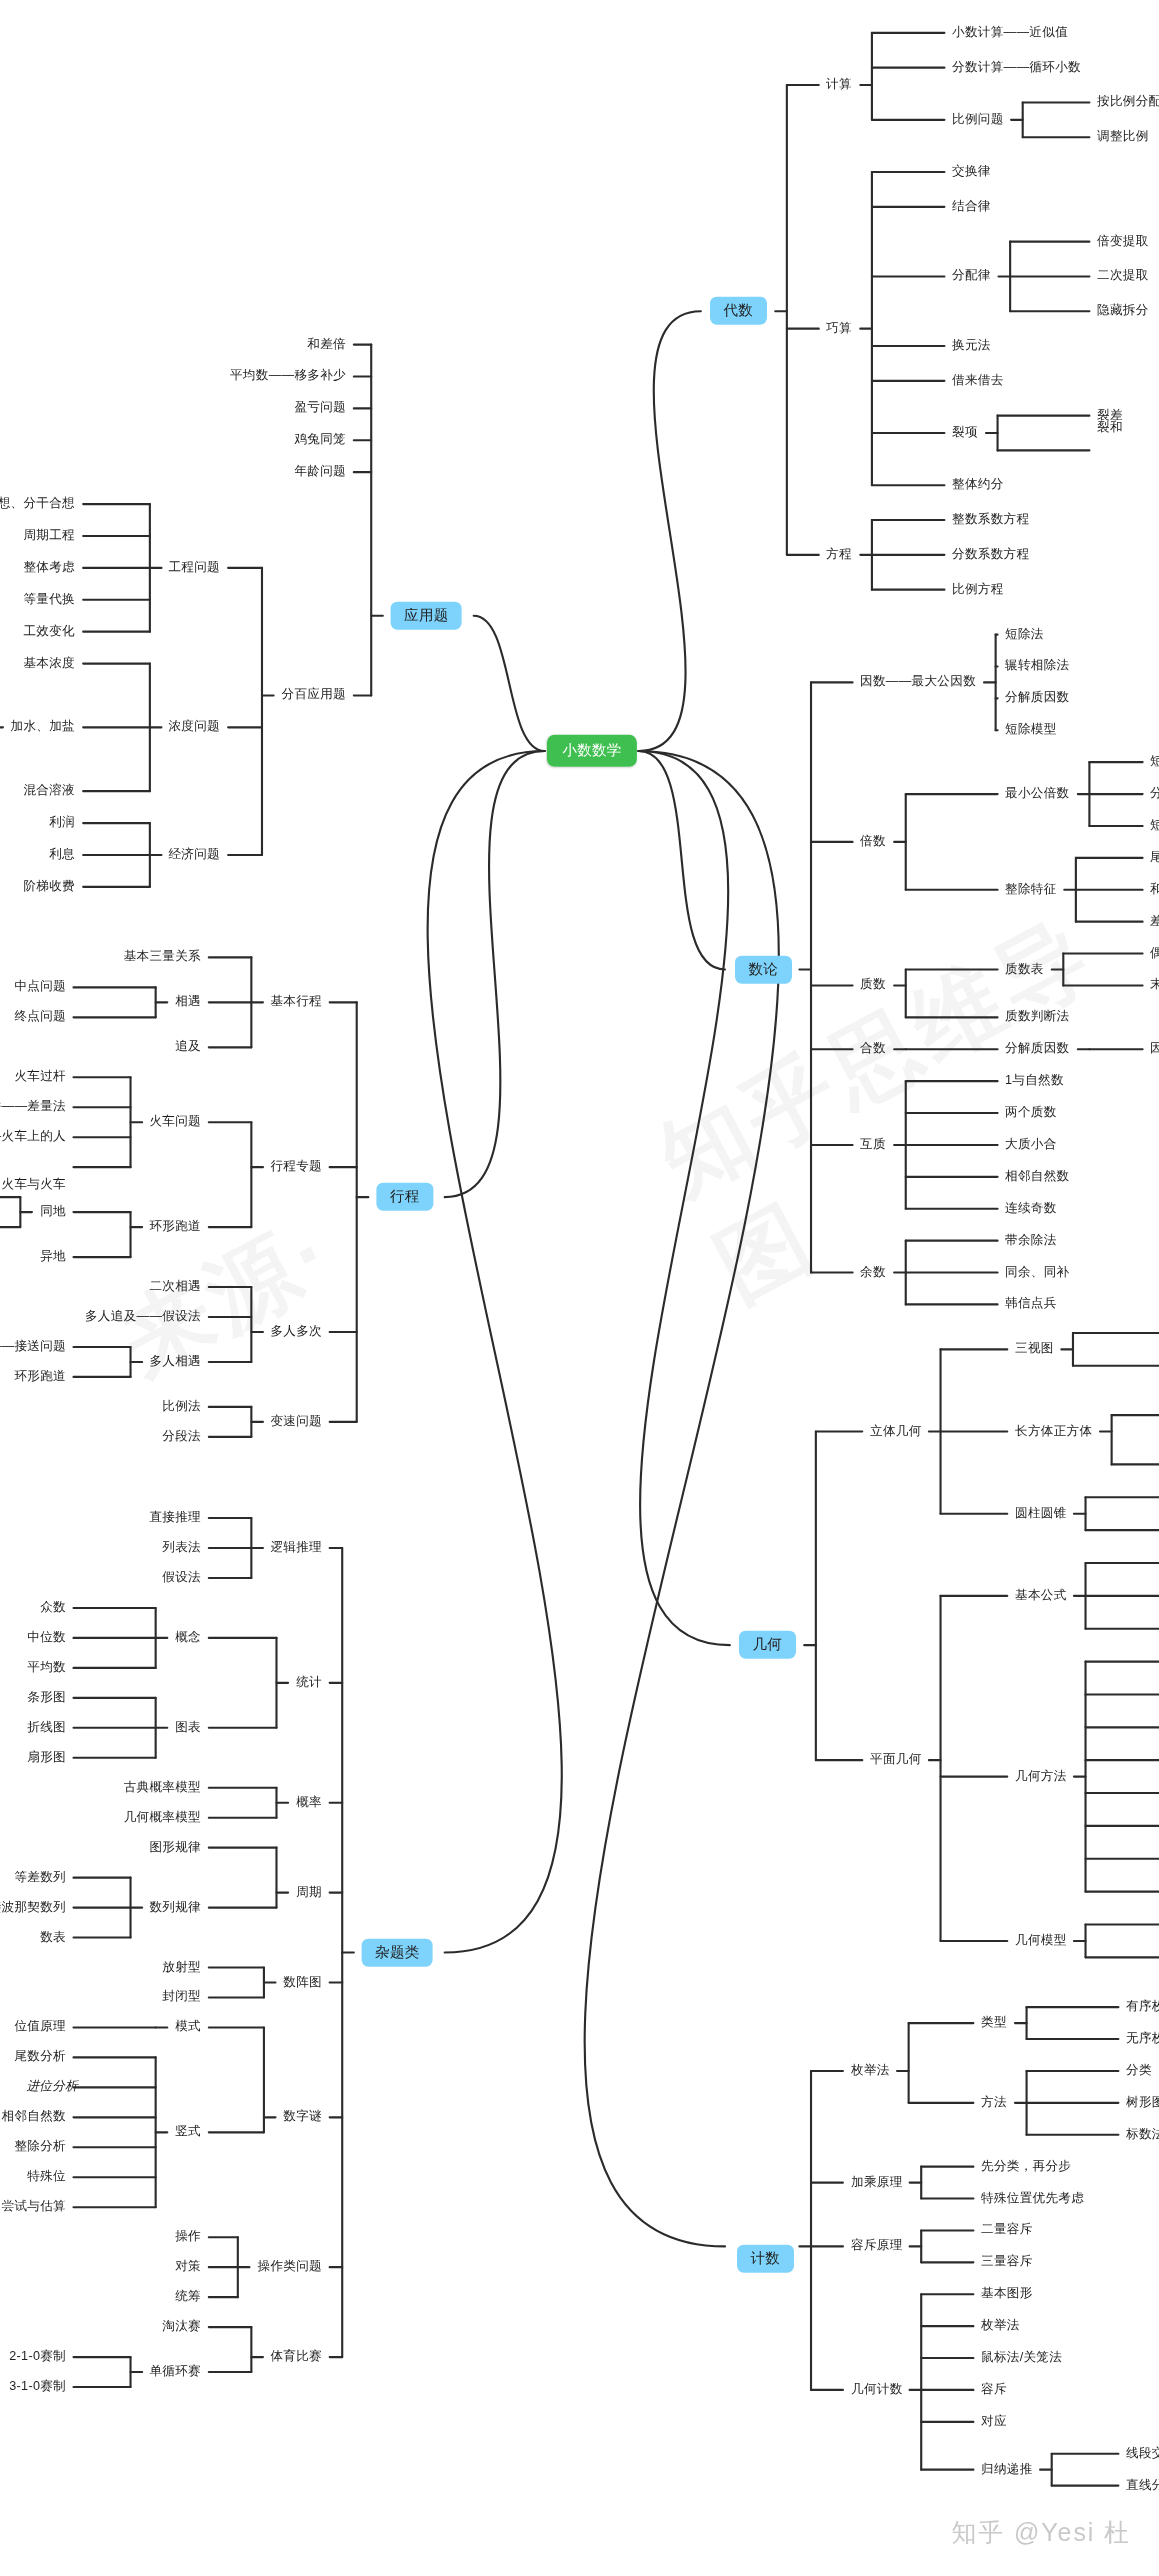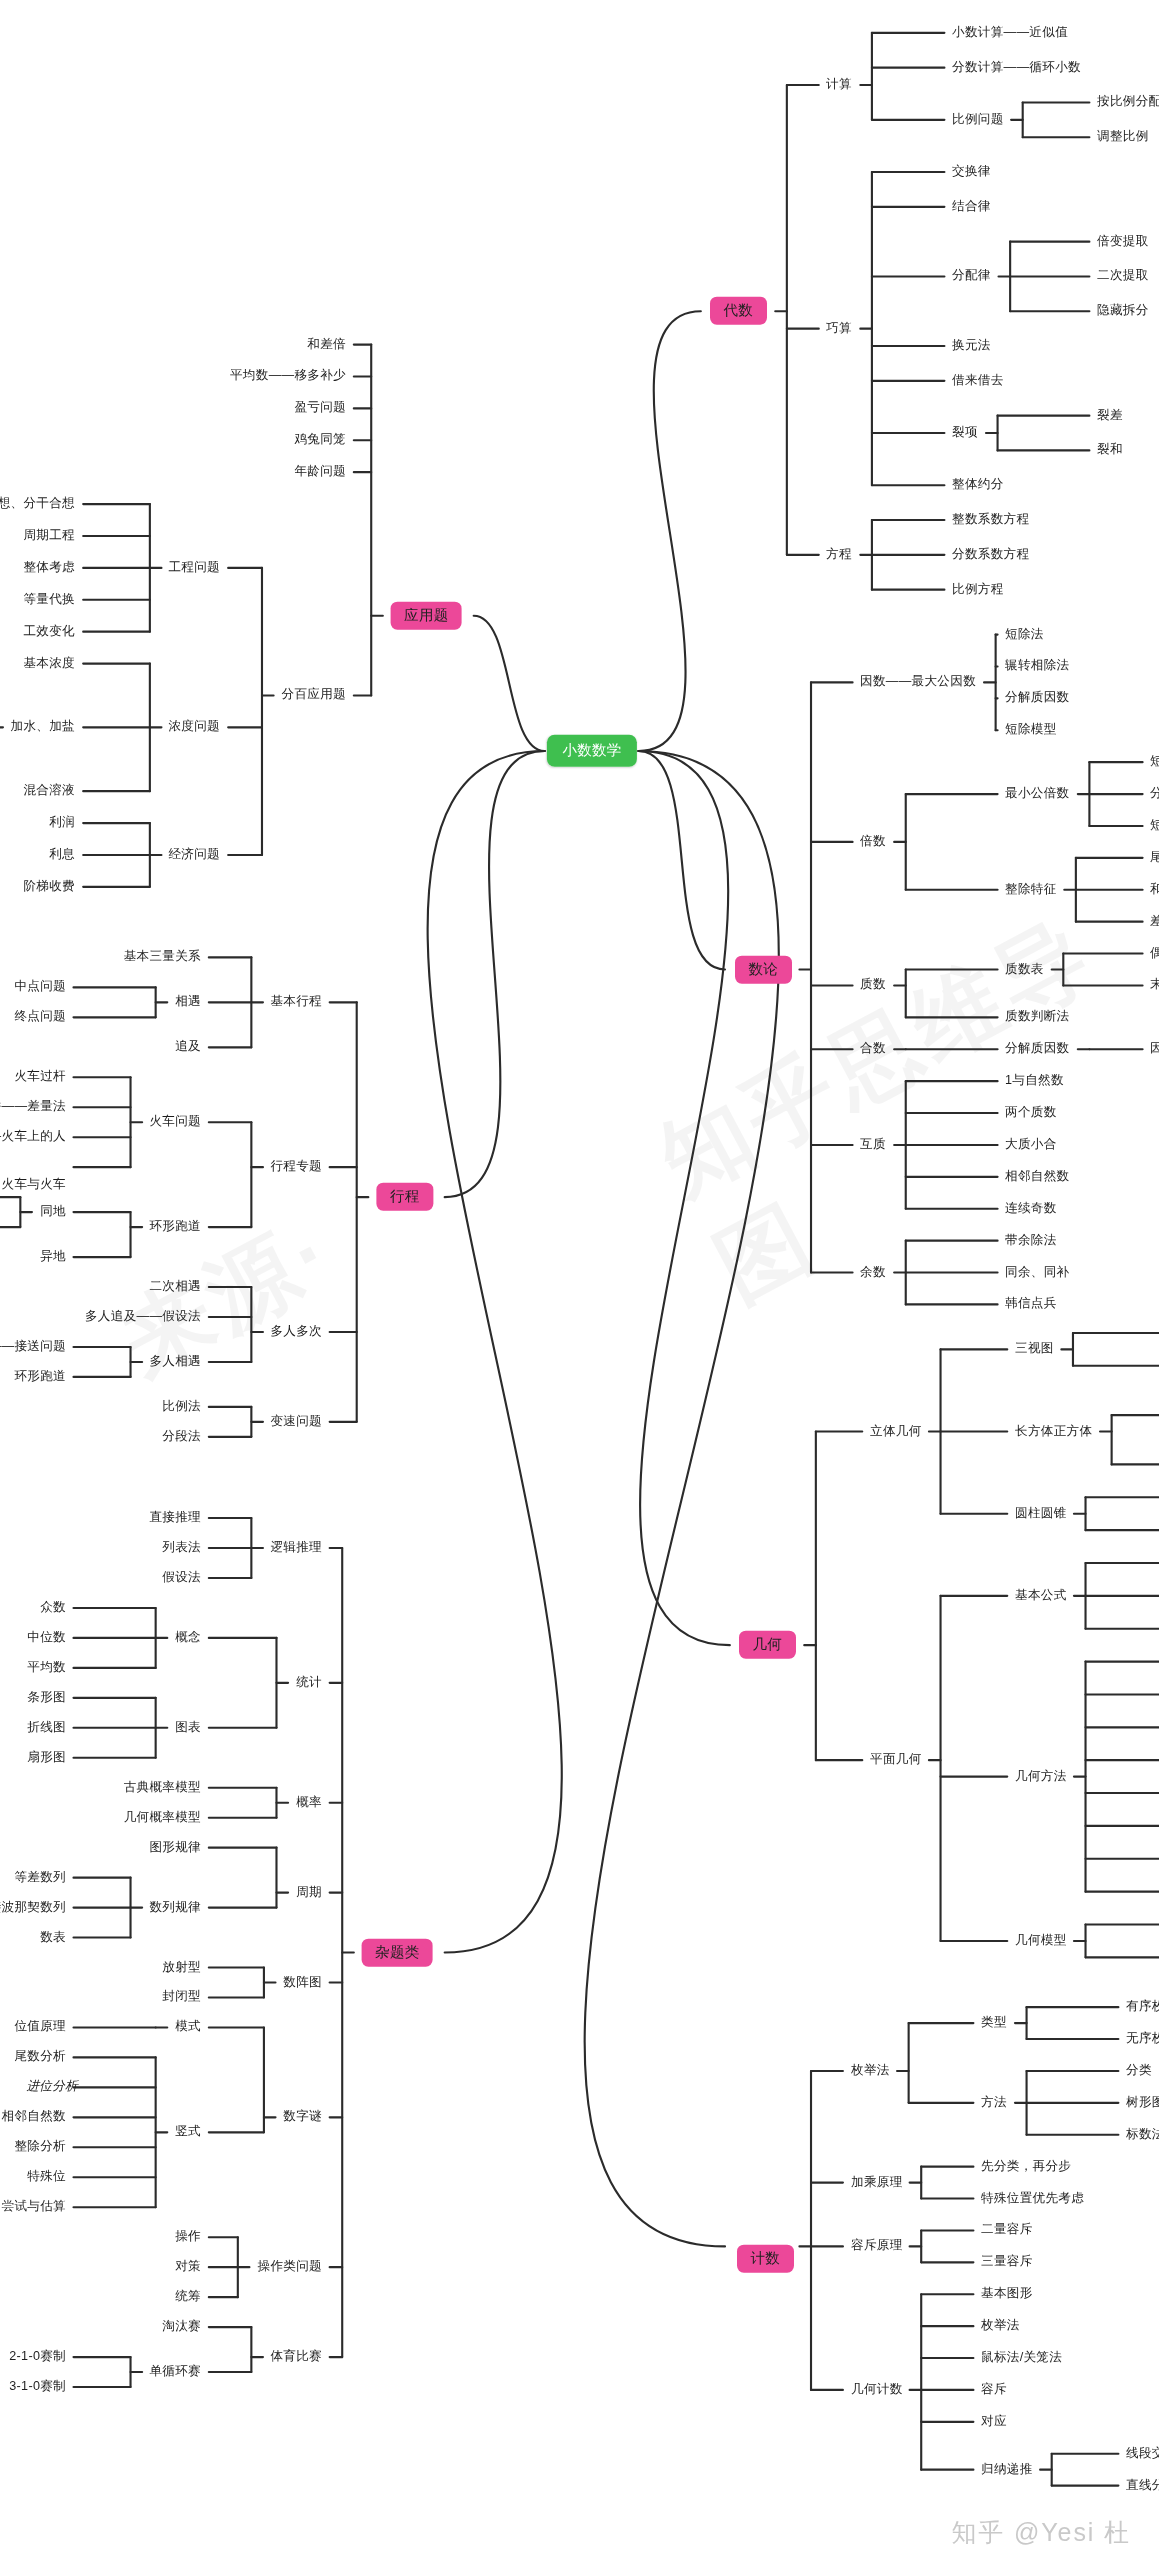--- a/index.html
+++ b/index.html
@@ -11,21 +11,21 @@
   #canvas{position:relative;width:1160px;height:2576px;}
   svg#wires{position:absolute;left:0;top:0;width:1160px;height:2576px;pointer-events:none;}
   .node{
     position:absolute;white-space:nowrap;font-size:12.6px;line-height:1.25;
     color:#1d1d1d;letter-spacing:0.3px;
   }
   .node.r{transform:translate(-100%,-50%);text-align:right;}
   .node.l{transform:translate(0,-50%);text-align:left;}
   .node.c{transform:translate(-50%,-50%);text-align:center;}
   .chip{
-    background:#ec4899;border-radius:6.8px;padding:5.8px 13.5px;font-size:14.5px;color:#222;
+    background:#7dd3fc;border-radius:6.8px;padding:5.8px 13.5px;font-size:14.5px;color:#222;
   }
   .root{
     background:#3fbf4f;color:#fff;border-radius:7.7px;padding:7.7px 15.5px;
     font-size:14.5px;box-shadow:0 1px 1.9px rgba(0,0,0,.15);
   }
   .wm{
     position:absolute;color:rgba(0,0,0,0.045);font-size:89px;font-weight:bold;
     letter-spacing:5.8px;transform:rotate(-28deg);user-select:none;pointer-events:none;
   }
   .credit{
@@ -396,21 +396,21 @@
     <div class="node l" style="left: 952px; top: 172px;"><span>交换律</span></div>
     <div class="node l" style="left: 952px; top: 207px;"><span>结合律</span></div>
     <div class="node l" style="left: 952px; top: 276px;"><span>分配律</span></div>
     <div class="node l" style="left: 1097px; top: 242px;"><span>倍变提取</span></div>
     <div class="node l" style="left: 1097px; top: 276px;"><span>二次提取</span></div>
     <div class="node l" style="left: 1097px; top: 311px;"><span>隐藏拆分</span></div>
     <div class="node l" style="left: 952px; top: 346px;"><span>换元法</span></div>
     <div class="node l" style="left: 952px; top: 381px;"><span>借来借去</span></div>
     <div class="node l" style="left: 952px; top: 433px;"><span>裂项</span></div>
     <div class="node l" style="left: 1097px; top: 416px;"><span>裂差</span></div>
-    <div class="node l" style="left: 1097px; top: 450px;"><span>裂和</span></div>
+    <div class="node l" style="left: 1097px; top: 428px;"><span>裂和</span></div>
     <div class="node l" style="left: 952px; top: 485px;"><span>整体约分</span></div>
     <div class="node l" style="left: 826px; top: 555px;"><span>方程</span></div>
     <div class="node l" style="left: 952px; top: 520px;"><span>整数系数方程</span></div>
     <div class="node l" style="left: 952px; top: 555px;"><span>分数系数方程</span></div>
     <div class="node l" style="left: 952px; top: 590px;"><span>比例方程</span></div>
     <div class="node l" style="left: 735px; top: 970px;"><span class="chip">数论</span></div>
     <div class="node l" style="left: 860px; top: 682px;"><span>因数——最大公因数</span></div>
     <div class="node l" style="left: 1005px; top: 635px;"><span>短除法</span></div>
     <div class="node l" style="left: 1005px; top: 666px;"><span>辗转相除法</span></div>
     <div class="node l" style="left: 1005px; top: 698px;"><span>分解质因数</span></div>

